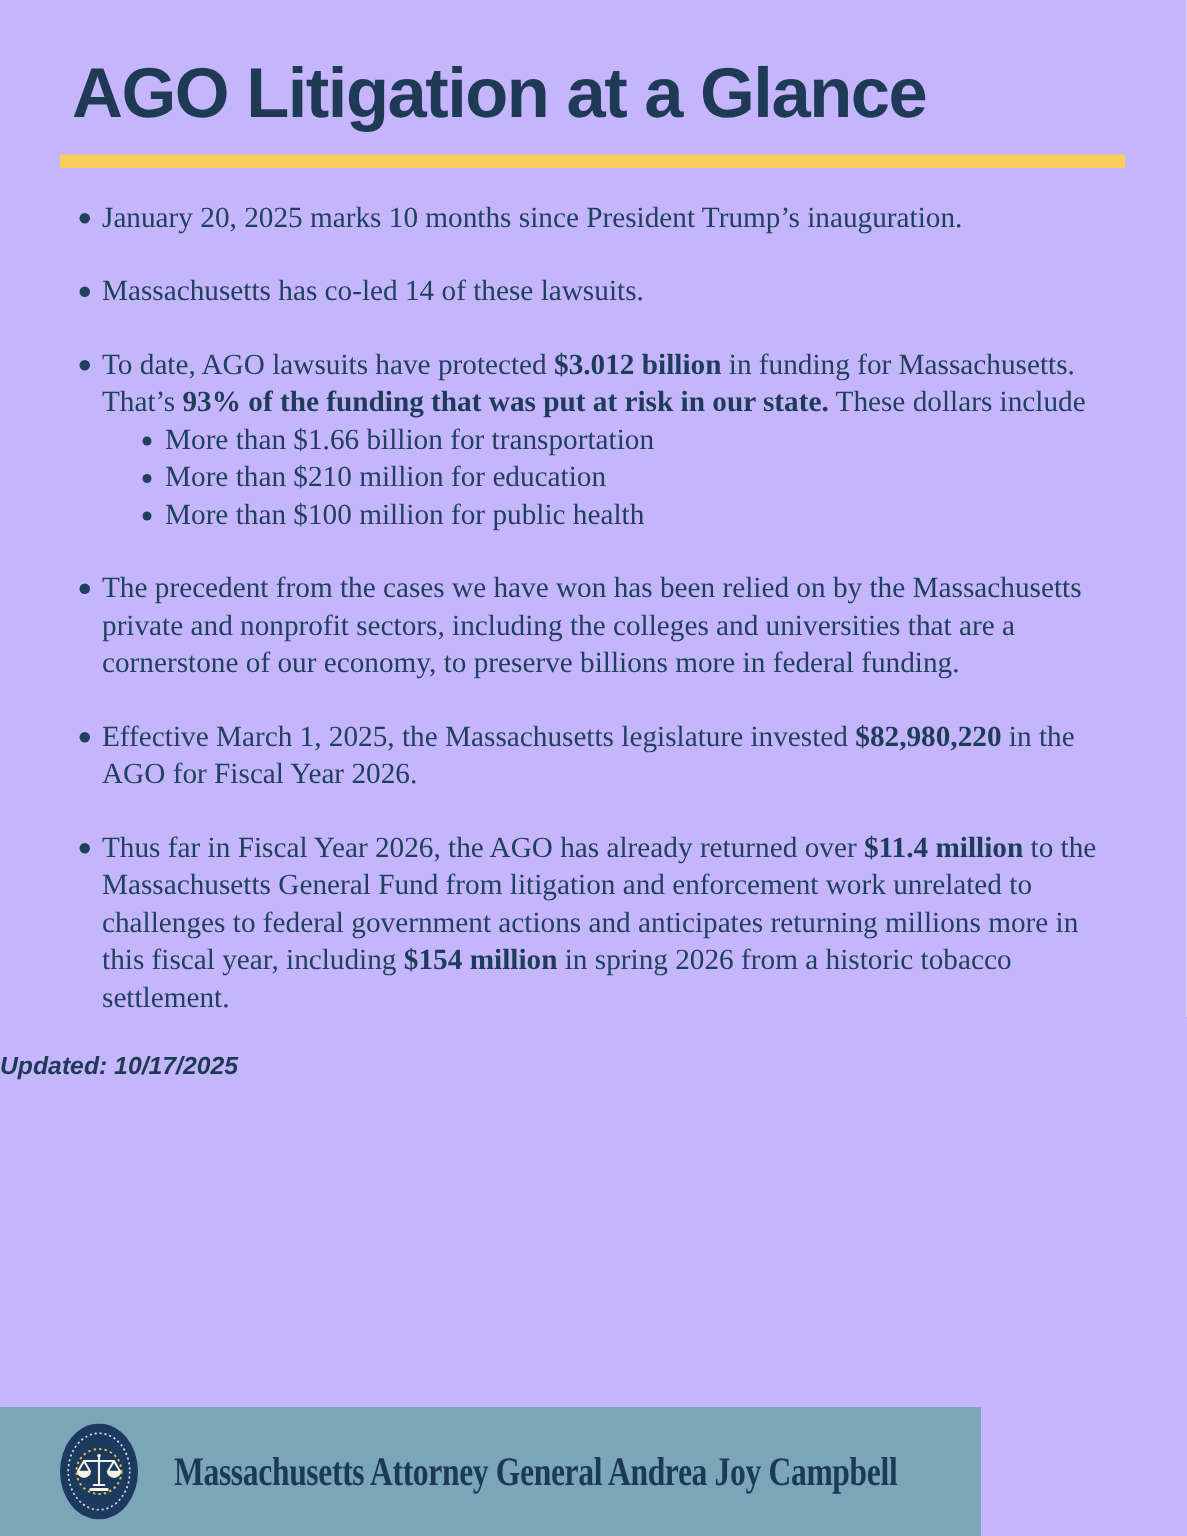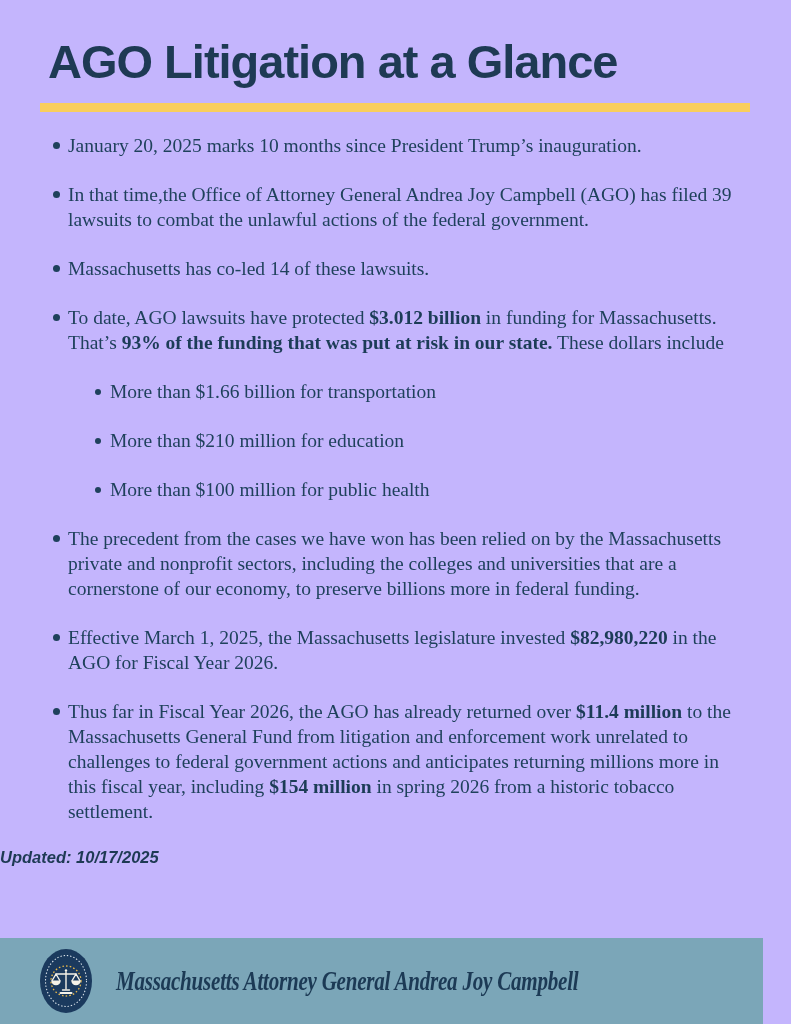--- a/index.html
+++ b/index.html
@@ -20,56 +20,53 @@
     margin:21px 44px 0 40px; list-style:none;
     color:#1F415C; font-size:19.5px; line-height:25px;
   }
   .bullets > li { position:relative; padding-left:28px; margin-bottom:24px; }
   .bullets > li::before {
     content:""; position:absolute; left:13px; top:9px;
     width:7px; height:7px; border-radius:50%; background:#1F415C;
   }
   .bullets strong { font-weight:bold; color:#1C3C57; }
   .sub { list-style:none; margin-left:27px; }
-  .sub > li { position:relative; padding-left:15px; margin-bottom:0;margin-top:24px; }
+  .sub > li { position:relative; padding-left:15px; margin-bottom:0; }
   .sub > li::before {
     content:""; position:absolute; left:0; top:10px;
     width:6px; height:6px; border-radius:50%; background:#1F415C;
   }
   .updated {
     margin:2px 36px 0 0; text-align:left;
     font-family:"Liberation Sans", sans-serif; font-style:italic;
     font-weight:bold; font-size:16.5px; color:#1E3A54;
   }
   .footer {
-    position:absolute; left:0; bottom:0; width:763px; height:86px;
-    background:#7BA6B8; display:flex; align-items:center;font-style:italic;
+    position:absolute; left:0; bottom:0; width:654px; height:86px;
+    background:#7BA6B8; display:flex; align-items:center;
   }
   .seal { width:52px; height:64px; margin-left:40px; flex:none; }
   .footer-title {
     margin-left:24px; white-space:nowrap;
     font-family:"Liberation Serif", serif; font-weight:bold;
     font-size:27px; color:#1C3A55; letter-spacing:-0.3px;
     transform:scaleX(0.78); transform-origin:left center;
   }
 </style>
 </head>
 <body>
 
 <div class="page">
 
   <h1 class="title">AGO Litigation at a Glance</h1>
   <div class="rule"></div>
 
   <ul class="bullets">
     <li>
       <span>January 20, 2025 marks 10 months since President Trump’s inauguration.</span>
-    </li>
-    <li>
-      <span>In that time,the Office of Attorney General Andrea Joy Campbell (AGO) has filed 39 lawsuits to combat the unlawful actions of the federal government.</span>
     </li>
     <li>
       <span>Massachusetts has co-led 14 of these lawsuits.</span>
     </li>
     <li>
       <span>To date, AGO lawsuits have protected </span><strong>$3.012 billion</strong><span> in funding for Massachusetts. That’s </span><strong>93% of the funding that was put at risk in our state.</strong><span> These dollars include</span>
       <ul class="sub">
         <li>
           <span>More than $1.66 billion for transportation</span>
         </li>

